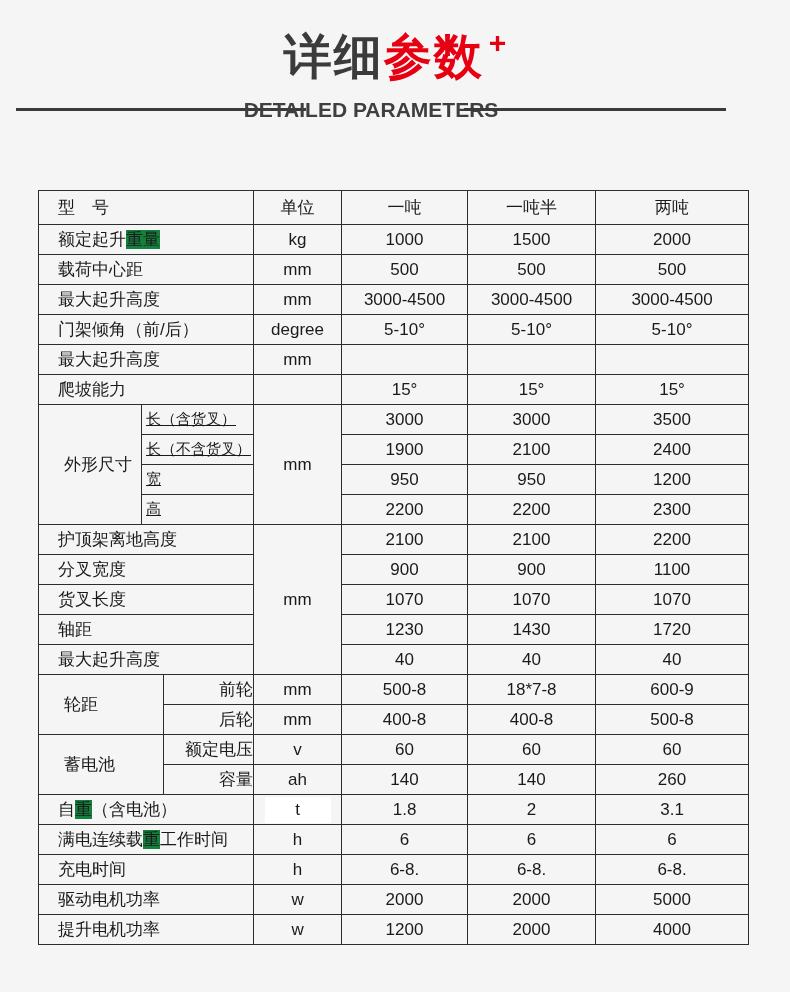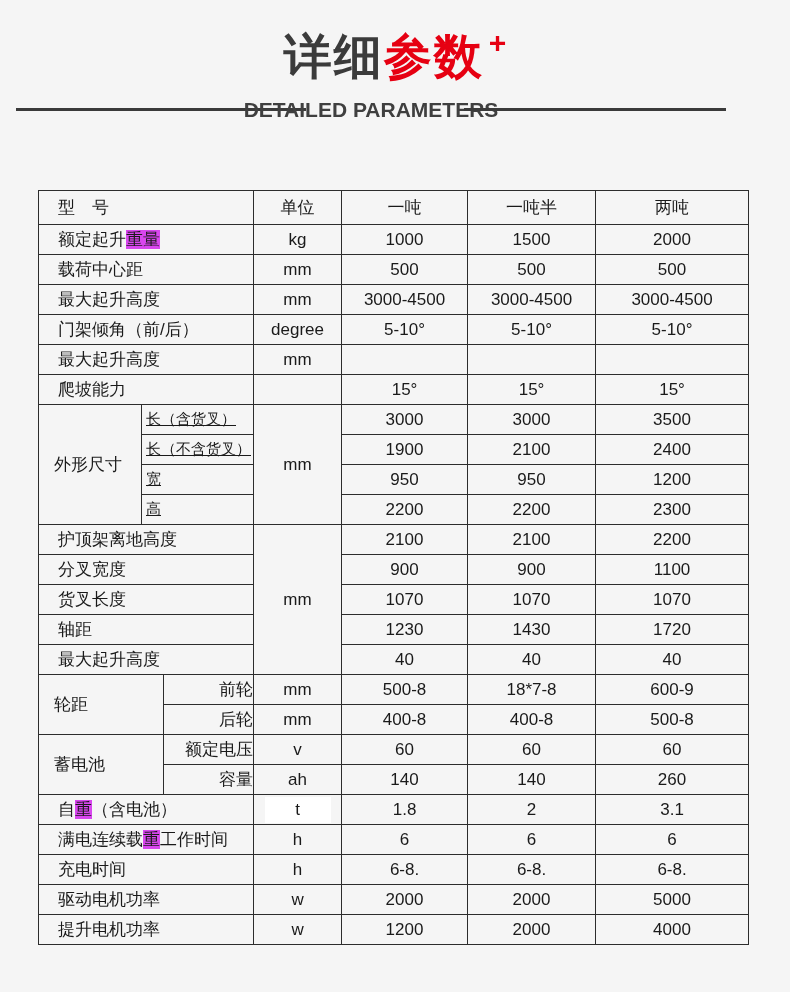--- a/index.html
+++ b/index.html
@@ -44,24 +44,24 @@
     height:29px;
     font-size:17px;
     text-align:center;
     padding:0;
     white-space:nowrap;
     overflow:hidden;
     color:#1a1a1a;
   }
   .spec tr.head td{height:33px;margin-left:24px;}
   .spec td.lbl{text-align:left;padding-left:19px;}
-  .spec td.group{text-align:left;padding-left:15px;margin-left:16px;}
+  .spec td.group{text-align:left;padding-left:25px;margin-left:16px;}
   .spec td.sub-dims{text-align:left;padding-left:4px;font-size:15px;text-decoration:underline;}
   .spec td.sub-wheel{text-align:right;padding-left:13px;}
-  .hl{background:#d946ef;}
+  .hl{background:#15803d;}
   .tbox{
     display:inline-block;background:#ffffff;
     min-width:66px;line-height:24px;padding:1px 0;
   }
 </style>
 </head>
 <body>
 
 <div class="hdr">
   <div class="title">

